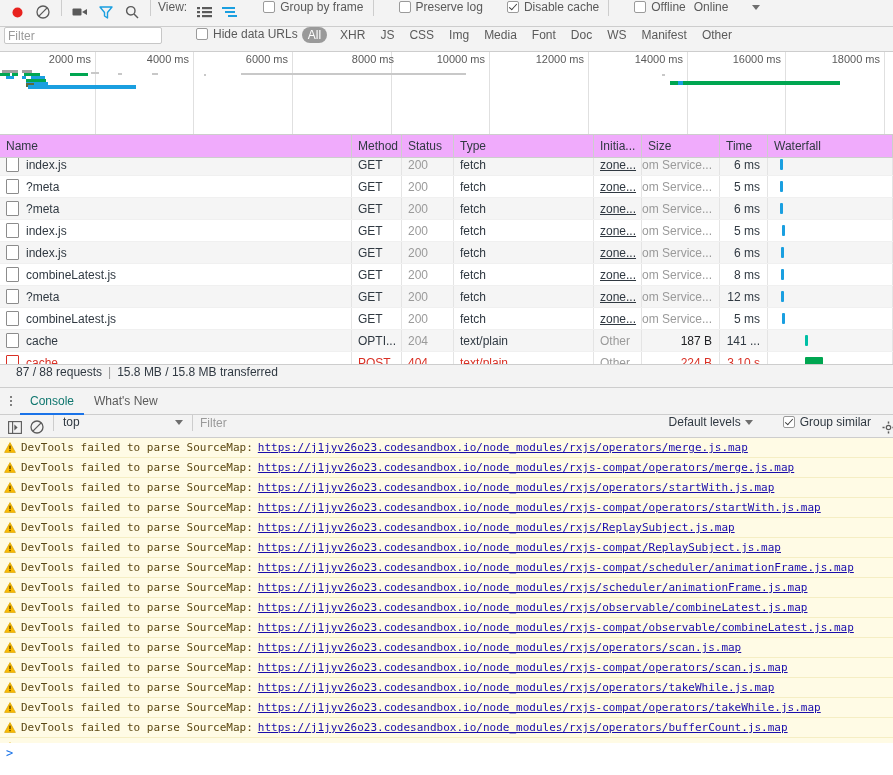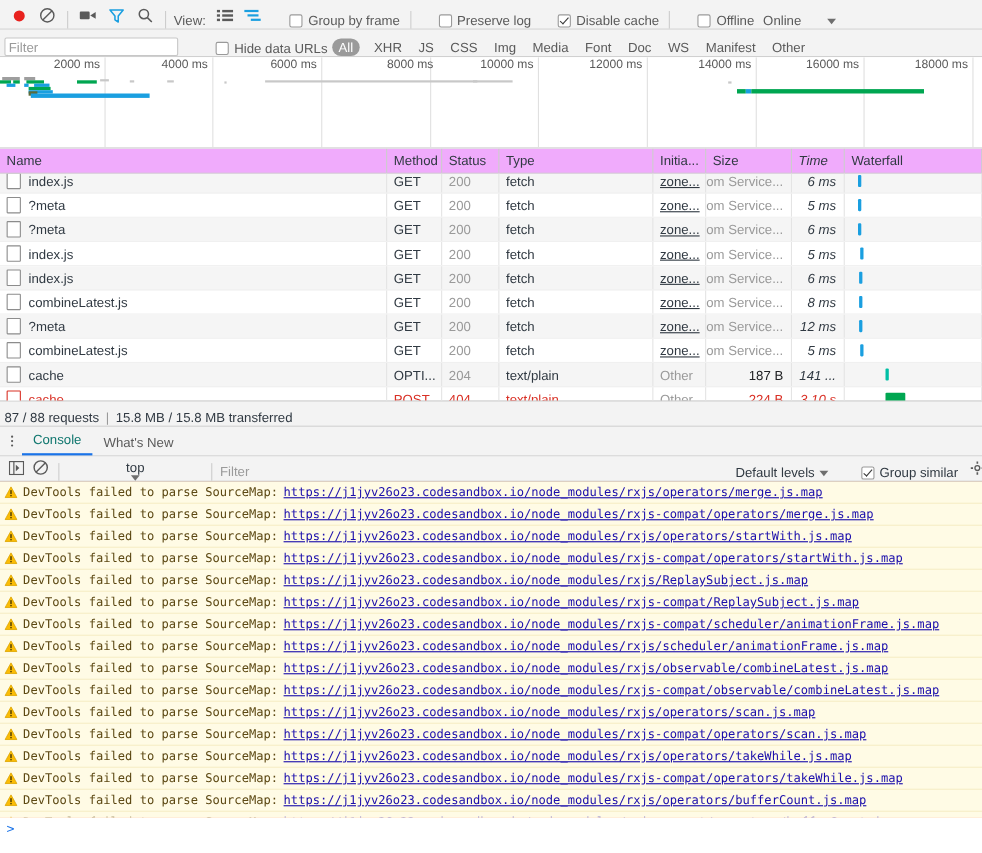--- a/index.html
+++ b/index.html
@@ -1,21 +1,21 @@
 <!DOCTYPE html>
 <html><head>
 <meta charset="utf-8">
 <style>
   html,body{margin:0;padding:0;}
   body{
     width:893px;height:775px;overflow:hidden;background:#fff;
     font-family:"Liberation Sans", sans-serif;font-size:12px;color:#303942;
     -webkit-font-smoothing:antialiased;
   }
-  .row{display:flex;align-items:flex-end;}
+  .row{display:flex;align-items:flex-start;}
   
   #network-toolbar{
     height:26px;background:#f3f3f3;border-bottom:1px solid #cdcdcd;
     padding:0 4px;gap:0;
   }
   .tb-btn{width:26px;height:24px;display:flex;align-items:center;justify-content:center;cursor:default;}
   .sep{width:1px;height:16px;background:#cdcdcd;margin:0 5px;}
   .tb-label{color:#5a5a5a;margin:0 4px 0 2px;font-size:12px;}
   .chk{width:12px;height:12px;border:1px solid #9a9a9a;background:#fff;border-radius:2px;
        display:inline-block;position:relative;box-sizing:border-box;}
@@ -43,45 +43,45 @@
   #net-table{width:893px;}
   #net-head{height:22px;background:#f0abfc;border-bottom:1px solid #cdcdcd;font-size:12px;color:#303942;}
   #net-head .cell{border-right:1px solid #cdcdcd;height:22px;display:flex;align-items:center;padding-left:6px;box-sizing:border-box;}
   .cell{box-sizing:border-box;overflow:hidden;white-space:nowrap;text-overflow:ellipsis;}
   .c-name{width:352px;}
   .c-method{width:50px;}
   .c-status{width:52px;}
   .c-type{width:140px;}
   .c-init{width:48px;}
   .c-size{width:78px;}
-  .c-time{width:48px;font-style:italic;}
+  .c-time{width:48px;}
   .c-wf{flex:1;}
   #net-rows{height:206px;overflow:hidden;}
   .nrow{height:21px;display:flex;font-size:12px;border-bottom:1px solid #f0f0f0;}
   .nrow.odd{background:#f5f5f5;}
   .nrow .cell{height:21px;display:flex;align-items:center;padding-left:6px;border-right:1px solid #e4e4e4;}
   .nrow .c-size,.nrow .c-time{justify-content:flex-end;padding-right:7px;}
   .nrow.err{color:#d93025;}
   .file-ico{width:11px;height:13px;border:1px solid #8c8c8c;background:#fff;margin-right:7px;flex:none;border-radius:1px;}
   .nrow.err .file-ico{border-color:#d93025;}
   .muted{color:#9a9a9a;}
   .dark{color:#202124;}
   .init-link{color:#303942;text-decoration:underline;}
   .wf-bar{height:11px;border-radius:1px;}
   
   #net-summary{height:22px;background:#f3f3f3;border-top:1px solid #cdcdcd;border-bottom:1px solid #cdcdcd;
-               padding:0 4px;color:#303942;font-size:12px;}
+               padding:0 16px;color:#303942;font-size:12px;}
   
   #drawer-tabs{height:26px;background:#f3f3f3;border-bottom:1px solid #cdcdcd;padding:0 2px;}
   .dots{width:18px;display:flex;flex-direction:column;align-items:center;justify-content:center;gap:2px;height:26px;}
   .dots i{width:2px;height:2px;background:#5a5a5a;display:block;border-radius:50%;}
   .dtab{height:25px;display:flex;align-items:center;padding:0 10px;color:#5a5a5a;font-size:12px;cursor:default;}
   .dtab.sel{color:#0f766e;border-bottom:2px solid #1a73e8;}
   #console-toolbar{height:22px;background:#f3f3f3;border-bottom:1px solid #cdcdcd;padding:0 4px;}
-  .ctx-sel{width:120px;display:flex;align-items:center;justify-content:space-between;color:#303942;padding:0 4px;flex-direction:column;}
+  .ctx-sel{width:120px;display:flex;align-items:center;justify-content:space-between;color:#303942;padding:0 4px;}
   #console-filter{width:260px;height:16px;border:none;background:transparent;font-size:12px;
     font-family:"Liberation Sans",sans-serif;color:#303942;outline:none;padding:0 2px;}
   #console-filter::placeholder{color:#9a9a9a;}
   .lvl{display:flex;align-items:center;gap:4px;color:#303942;padding-left:41px;}
   
   #console-body{height:305px;overflow:hidden;background:#fdba74;font-family:"DejaVu Sans Mono",monospace;font-size:11px;}
   .cmsg{height:19px;display:flex;align-items:center;background:#fffbe5;border-bottom:1px solid #f5eec4;padding-left:4px;gap:5px;}
   .warn-ico{width:12px;height:11px;flex:none;position:relative;}
   .msg-text{color:#5c4813;white-space:nowrap;}
   .msg-link{color:#1a0dab;text-decoration:underline;white-space:nowrap;}

